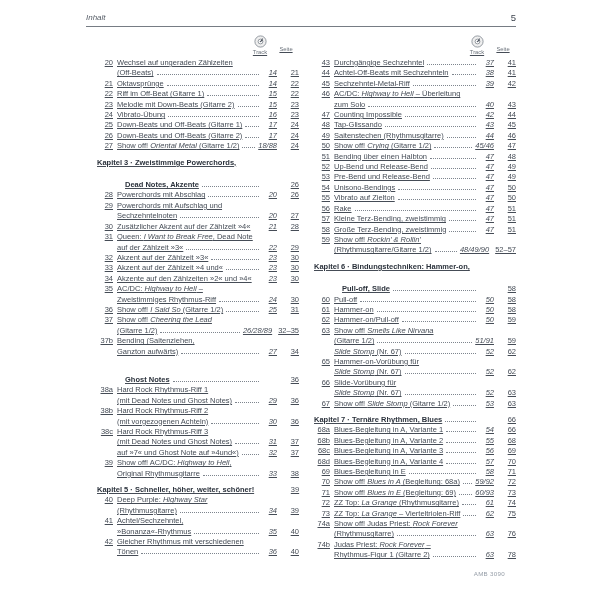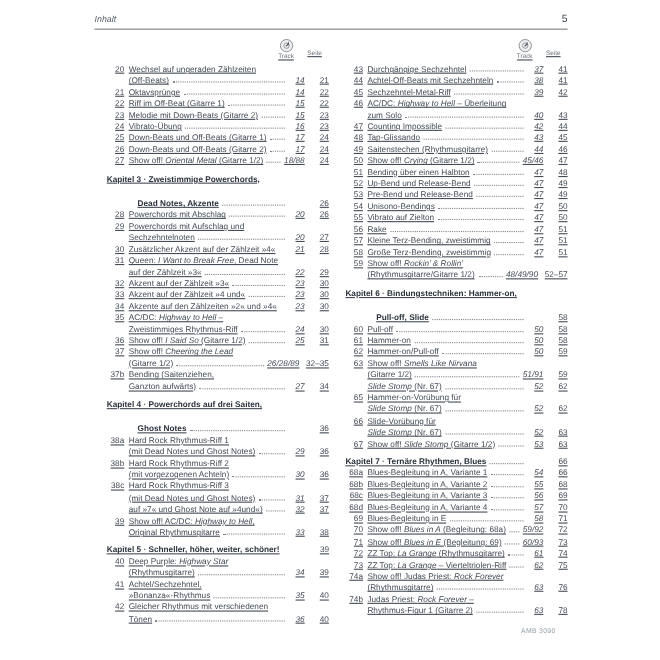--- a/index.html
+++ b/index.html
@@ -266,23 +266,20 @@
             <div class="line">
               <span class="num"></span>
               <span class="txt"><span>Ganzton aufwärts)</span></span>
               <span class="leader"></span>
               <span class="track">27</span>
               <span class="page">34</span>
             </div>
           </div>
           <div class="chapter">
             <div class="line">
-              <span class="txt chap"><span>Kapitel 4 · Powerchords auf drei Saiten,</span></span>
-            </div>
-            <div class="line">
               <span class="txt chap indent"><span>Ghost Notes</span></span>
               <span class="leader"></span>
               <span class="track"></span>
               <span class="page">36</span>
             </div>
           </div>
           <div class="entry">
             <div class="line">
               <span class="num">38a</span>
               <span class="txt"><span>Hard Rock Rhythmus-Riff 1</span></span>

